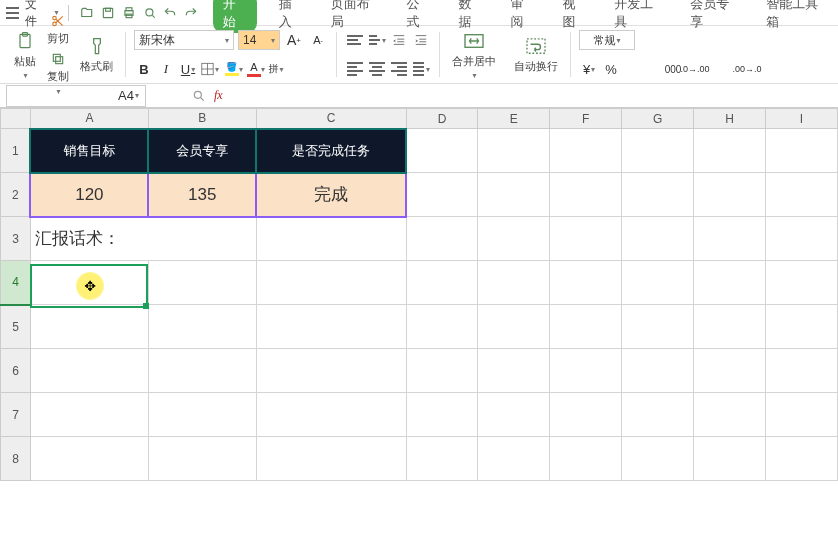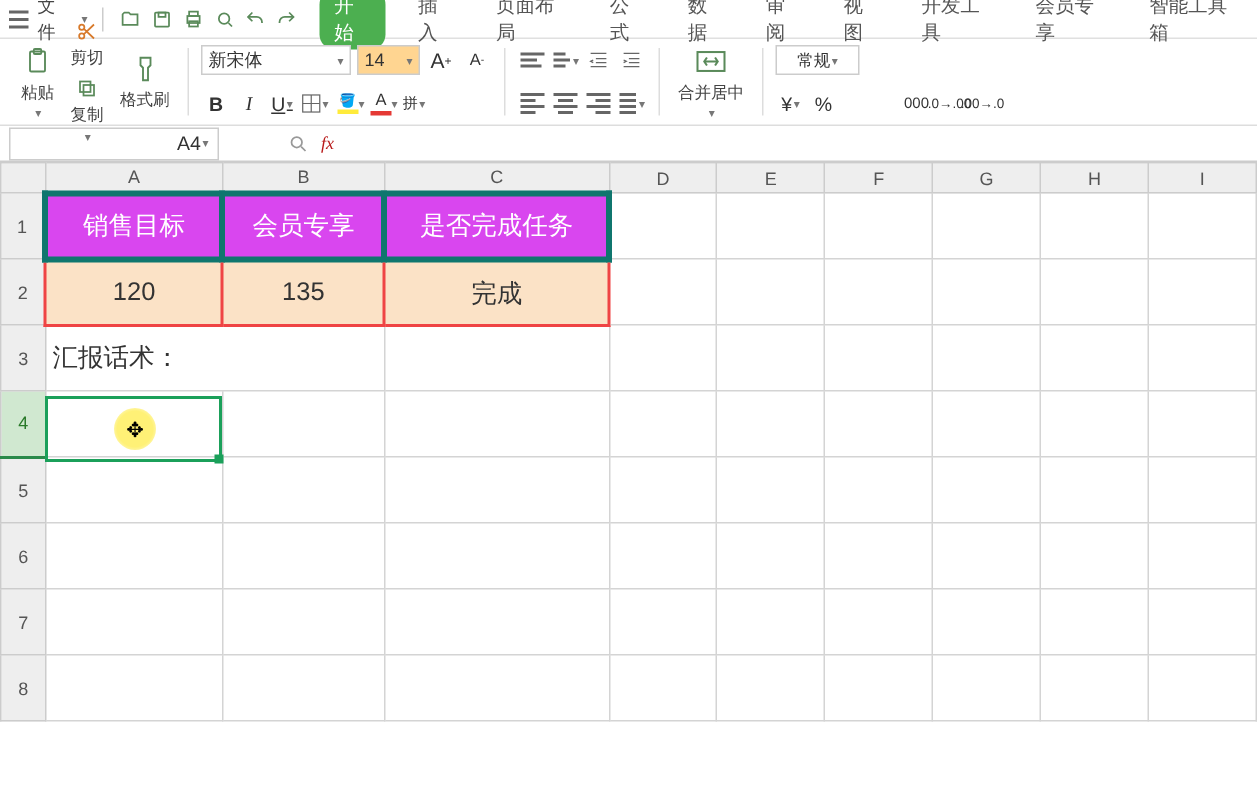--- a/index.html
+++ b/index.html
@@ -44,22 +44,22 @@
 .fx-icons span { font-style: italic; font-family: "Times New Roman"; }
 
 
 .grid-wrap { position: relative; }
 table.sheet { border-collapse: collapse; table-layout: fixed; }
 .corner { width: 30px; height: 20px; background: #eee; border: 1px solid #ccc; }
 th.colh { height: 20px; background: #eee; border: 1px solid #ccc; font-weight: normal; font-size: 12px; color: #555; text-align: center; }
 th.rowh { width: 30px; background: #eee; border: 1px solid #ccc; font-weight: normal; font-size: 12px; color: #555; text-align: center; }
 th.rowh.sel { background: #d0e8d0; color: #2a7a2a; border-bottom: 2px solid #2a8a4a; }
 td.cell { border: 1px solid #d4d4d4; height: 44px; font-size: 15px; text-align: center; vertical-align: middle; }
-td.hdr { background: #d946ef; color: #fff; font-size: 17px; border: 4px solid #0f766e; }
-td.dat { background: #fbe2c6; color: #333; font-size: 17px; border: 2px solid #ef4444; }
+td.hdr { background: #0f172a; color: #fff; font-size: 13px; border: 2px solid #0f766e; }
+td.dat { background: #fbe2c6; color: #333; font-size: 17px; border: 2px solid #8b5cf6; }
 td.lbl { text-align: left; padding-left: 4px; font-size: 17px; }
 td.empty { height: 44px; }
 
 
 .sel-overlay { position: absolute; border: 2px solid #1ba05a; background: rgba(255,255,255,0); pointer-events: none; }
 .sel-handle { position: absolute; width: 6px; height: 6px; background: #1ba05a; bottom: -3px; right: -3px; }
 .cursor-spot { position: absolute; width: 28px; height: 28px; border-radius: 50%; background: radial-gradient(circle, #fff176 0%, #fff176 60%, rgba(255,241,118,0) 100%); display: flex; align-items: center; justify-content: center; pointer-events: none; }
 .cursor-spot::after { content: "✥"; font-size: 14px; color: #000; }
 </style>
 </head>
@@ -282,20 +282,29 @@
       <div class="btn-big">
         <div class="icon-box">
             <svg width="22" height="18" viewBox="0 0 24 20" fill="none" stroke="#5a8a5a" stroke-width="1.5">
               <rect x="2" y="3" width="20" height="14"></rect>
               <path d="M7 10h10M9 7l-2 3 2 3M15 7l2 3-2 3"></path>
             </svg>
           </div>
         <span>合并居中</span>
           <span class="dd">▾</span>
       </div>
+      <div class="btn-big">
+        <div class="icon-box">
+            <svg width="22" height="18" viewBox="0 0 24 20" fill="none" stroke="#5a8a5a" stroke-width="1.5">
+              <rect x="2" y="2" width="20" height="16" stroke-dasharray="2 2"></rect>
+              <path d="M6 8h8a3 3 0 010 6h-4m0 0l2-2m-2 2l2 2"></path>
+            </svg>
+          </div>
+        <span>自动换行</span>
+      </div>
     </div>
   </div>
   <div class="rsep"></div>
 
   <div class="rgroup">
     <div class="row">
       <div class="num-sel">
           <span>常规</span>
           <span class="dd">▾</span>
         </div>
@@ -303,21 +312,21 @@
     <div class="row2">
       <div class="fmt-btn">
           <span>¥</span>
           <span class="dd">▾</span>
         </div>
       <div class="fmt-btn">
           <span>%</span>
         </div>
       <div class="fmt-btn" style="font-size:10px;margin-left:40px;">000</div>
       <div class="fmt-btn" style="font-size:9px;">.0→.00</div>
-      <div class="fmt-btn" style="font-size:9px;">.00→.0</div>
+      <div class="fmt-btn" style="font-size:9px;margin-left:30px;">.00→.0</div>
     </div>
   </div>
 </div>
 
 <div class="fx-bar">
   <div class="name-box">
     <span style="padding-left:28px;">A4</span>
     <span class="dd">▾</span>
   </div>
   <div class="fx-icons">

